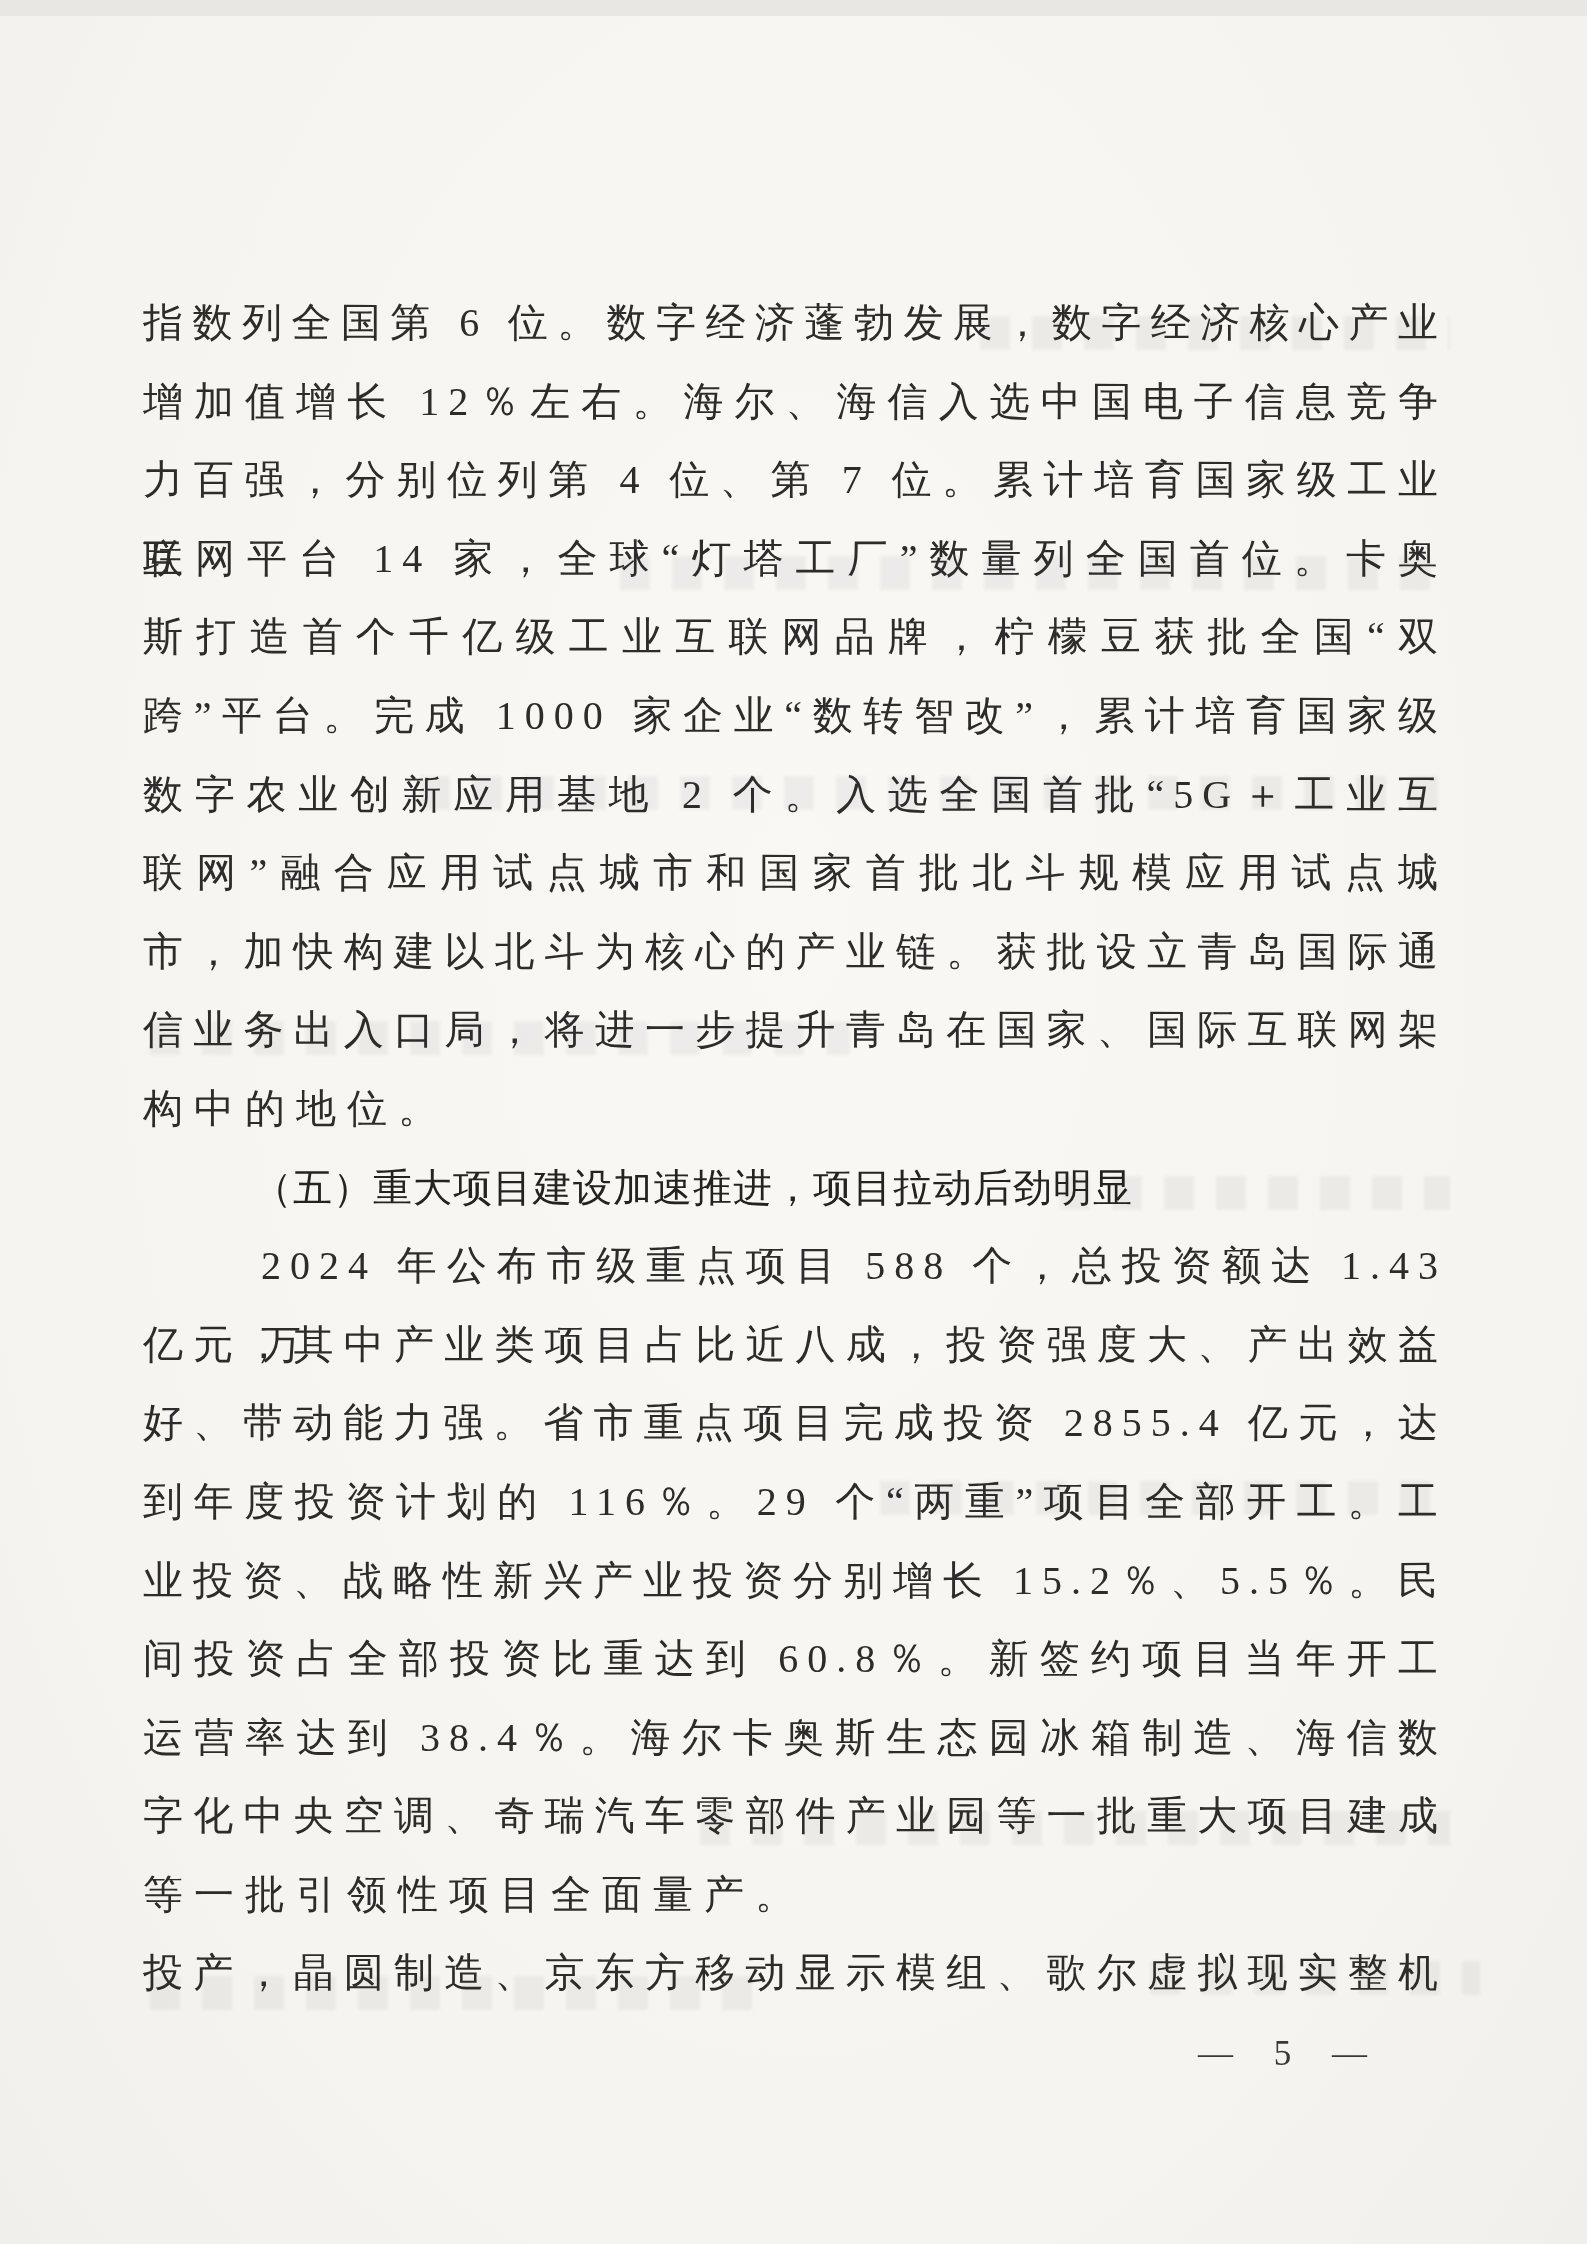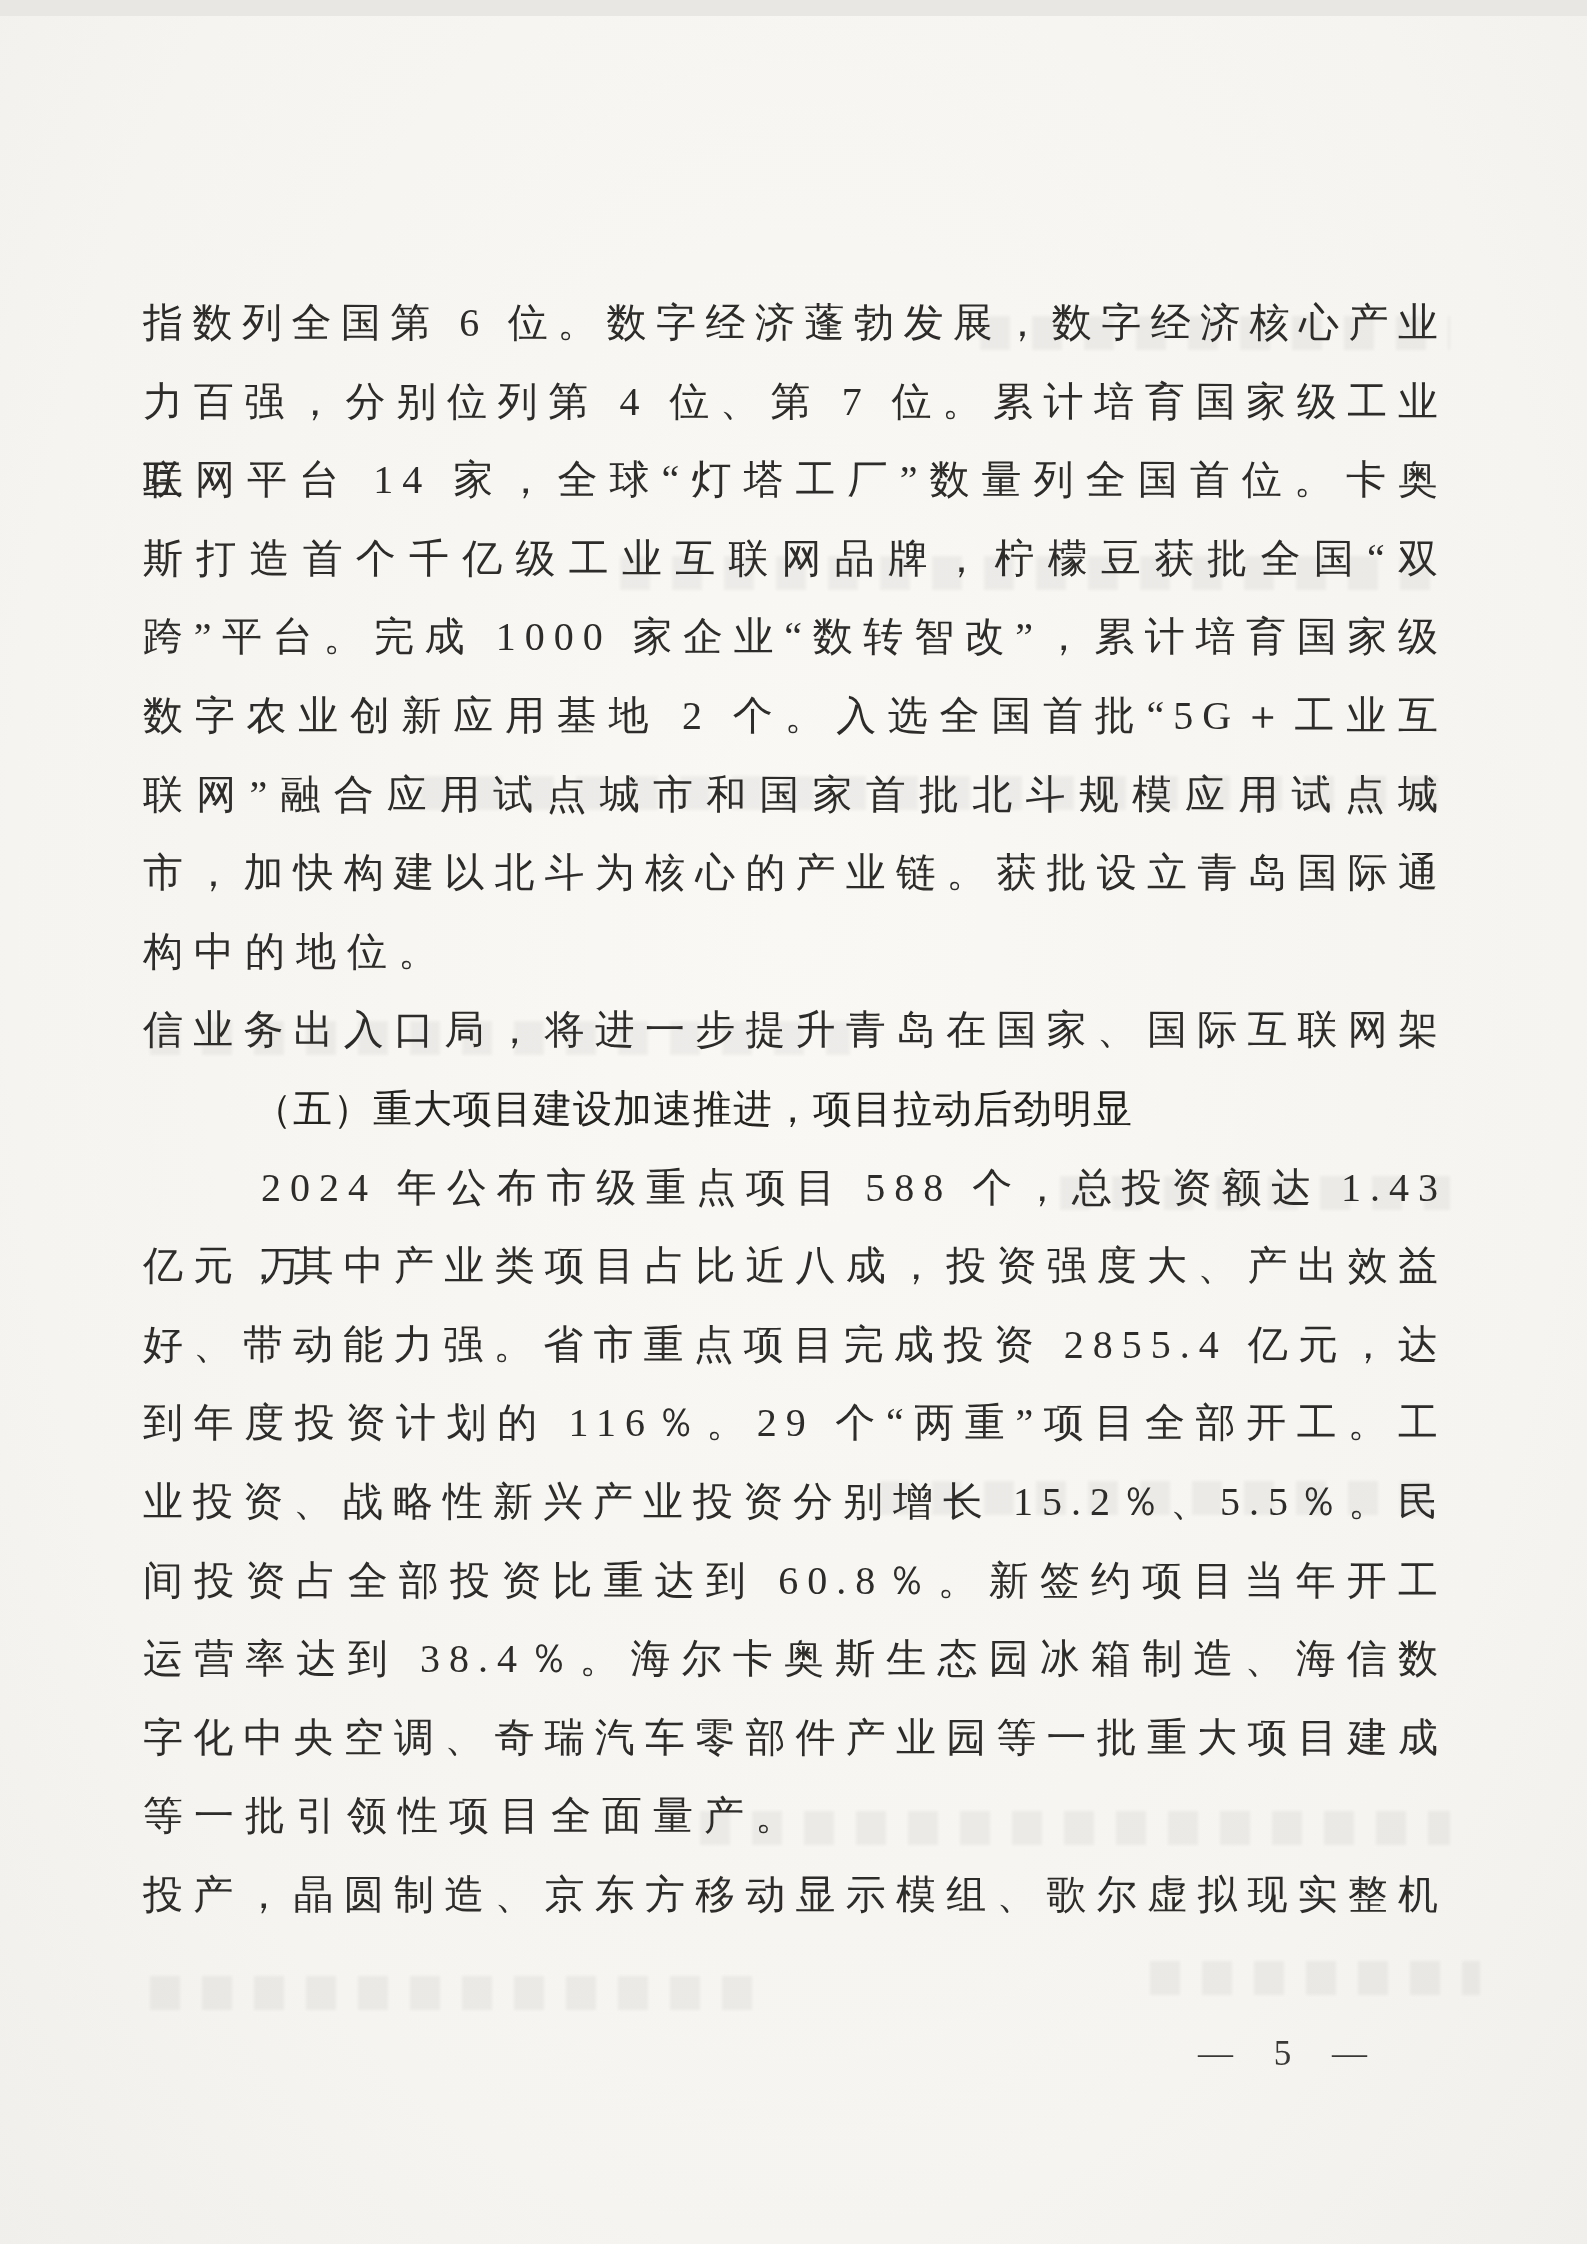--- a/index.html
+++ b/index.html
@@ -81,29 +81,30 @@
   <div class="bleed" style="left:420px;top:760px;width:1030px;"></div>
   <div class="bleed" style="left:150px;top:1005px;width:700px;"></div>
   <div class="bleed" style="left:1060px;top:1160px;width:390px;"></div>
   <div class="bleed" style="left:880px;top:1465px;width:570px;"></div>
   <div class="bleed" style="left:700px;top:1795px;width:750px;"></div>
   <div class="bleed" style="left:150px;top:1960px;width:620px;"></div>
   <div class="bleed" style="left:1150px;top:1945px;width:330px;"></div>
 
   <div class="text-block">
       <div class="line full">指数列全国第 6 位。数字经济蓬勃发展，数字经济核心产业</div>
+      <div class="line full">增加值增长 12％左右。海尔、海信入选中国电子信息竞争</div>
       <div class="line full">力百强，分别位列第 4 位、第 7 位。累计培育国家级工业互</div>
       <div class="line full">联网平台 14 家，全球“灯塔工厂”数量列全国首位。卡奥</div>
       <div class="line full">斯打造首个千亿级工业互联网品牌，柠檬豆获批全国“双</div>
       <div class="line full">跨”平台。完成 1000 家企业“数转智改”，累计培育国家级</div>
       <div class="line full">数字农业创新应用基地 2 个。入选全国首批“5G＋工业互</div>
       <div class="line full">联网”融合应用试点城市和国家首批北斗规模应用试点城</div>
       <div class="line full">市，加快构建以北斗为核心的产业链。获批设立青岛国际通</div>
+      <div class="line full">信业务出入口局，将进一步提升青岛在国家、国际互联网架</div>
       <div class="line short">构中的地位。</div>
-      <div class="line full">信业务出入口局，将进一步提升青岛在国家、国际互联网架</div>
       <div class="line heading">（五）重大项目建设加速推进，项目拉动后劲明显</div>
       <div class="line full indent">2024 年公布市级重点项目 588 个，总投资额达 1.43 万</div>
       <div class="line full">亿元，其中产业类项目占比近八成，投资强度大、产出效益</div>
       <div class="line full">好、带动能力强。省市重点项目完成投资 2855.4 亿元，达</div>
       <div class="line full">到年度投资计划的 116％。29 个“两重”项目全部开工。工</div>
       <div class="line full">业投资、战略性新兴产业投资分别增长 15.2％、5.5％。民</div>
       <div class="line full">间投资占全部投资比重达到 60.8％。新签约项目当年开工</div>
       <div class="line full">运营率达到 38.4％。海尔卡奥斯生态园冰箱制造、海信数</div>
       <div class="line full">字化中央空调、奇瑞汽车零部件产业园等一批重大项目建成</div>
       <div class="line short">等一批引领性项目全面量产。</div>

